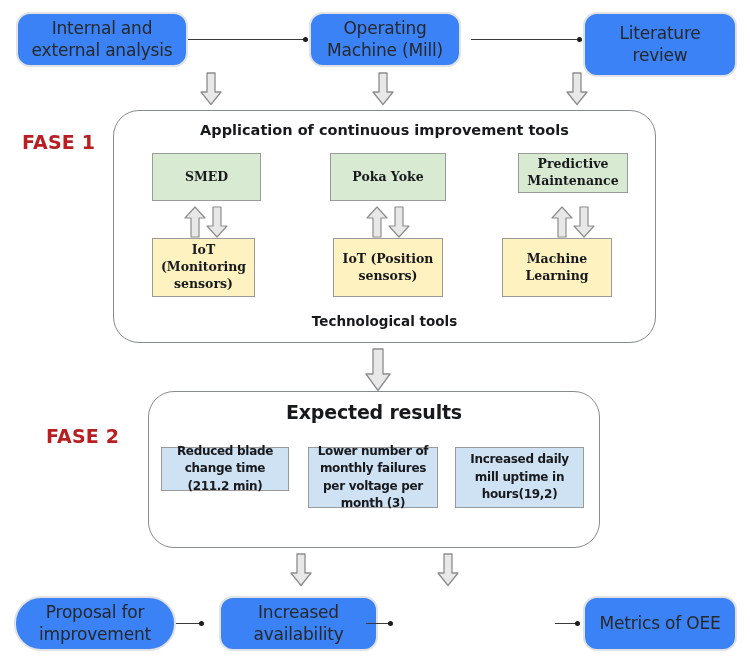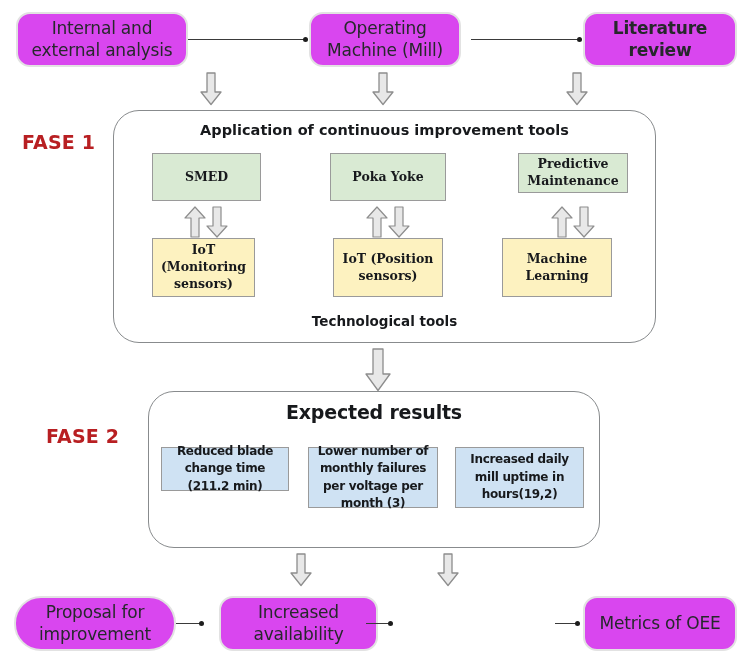--- a/index.html
+++ b/index.html
@@ -13,21 +13,21 @@
     height: 660px;
     background: #ffffff;
     font-family: "Liberation Sans", sans-serif;
     overflow: hidden;
   }
 
   
   .pill {
     position: absolute;
     box-sizing: border-box;
-    background: #d946ef;
+    background: #3b82f6;
     border: 2px solid #e2e2e2;
     border-radius: 14px;
     display: flex;
     align-items: center;
     justify-content: center;
     text-align: center;
     color: #26282b;
     font-size: 17px;
     line-height: 1.28;
     font-family: "DejaVu Sans", sans-serif;
@@ -121,21 +121,21 @@
 <div id="canvas">
 
   <div class="pill" style="left:16px; top:12px; width:172px; height:55px;">
     <span>Internal and external analysis</span>
   </div>
 
   <div class="pill" style="left:309px; top:12px; width:152px; height:55px;">
     <span>Operating Machine (Mill)</span>
   </div>
 
-  <div class="pill" style="left:583px; top:12px; width:154px; height:55px;font-weight:bold;">
+  <div class="pill" style="left:583px; top:12px; width:154px; height:65px;">
     <span>Literature review</span>
   </div>
 
   <div class="conn" style="left:188px; top:39px; width:117px;"></div>
   <div class="conn-dot" style="left:303px; top:36.5px;"></div>
 
   <div class="conn" style="left:471px; top:39px; width:108px;"></div>
   <div class="conn-dot" style="left:577px; top:36.5px;"></div>
 
   <div class="arrow" style="left:199px; top:72px;">

